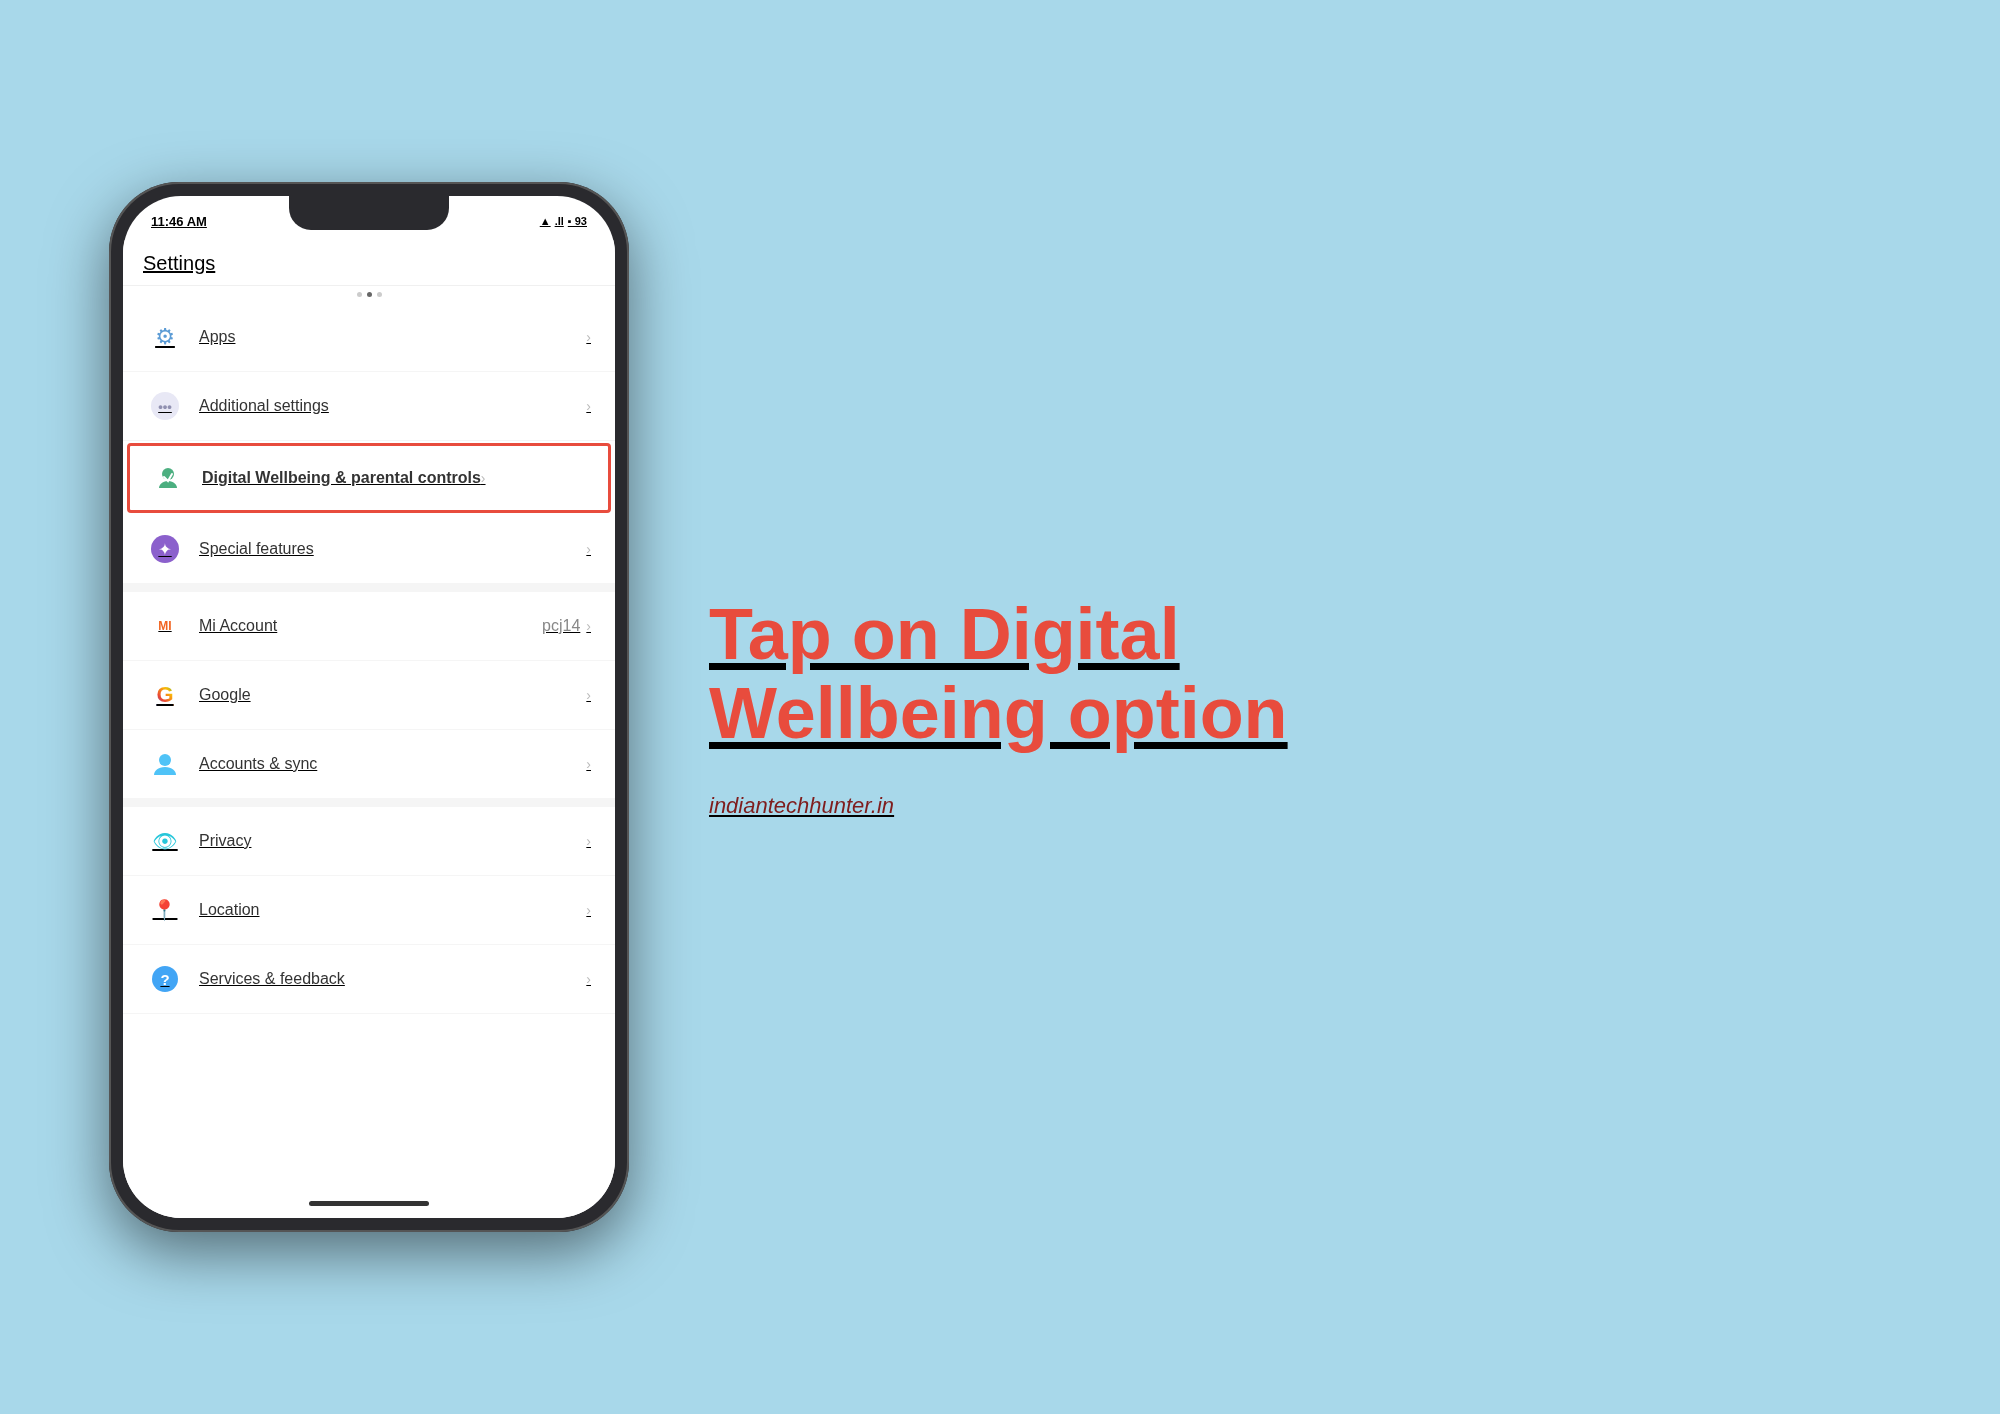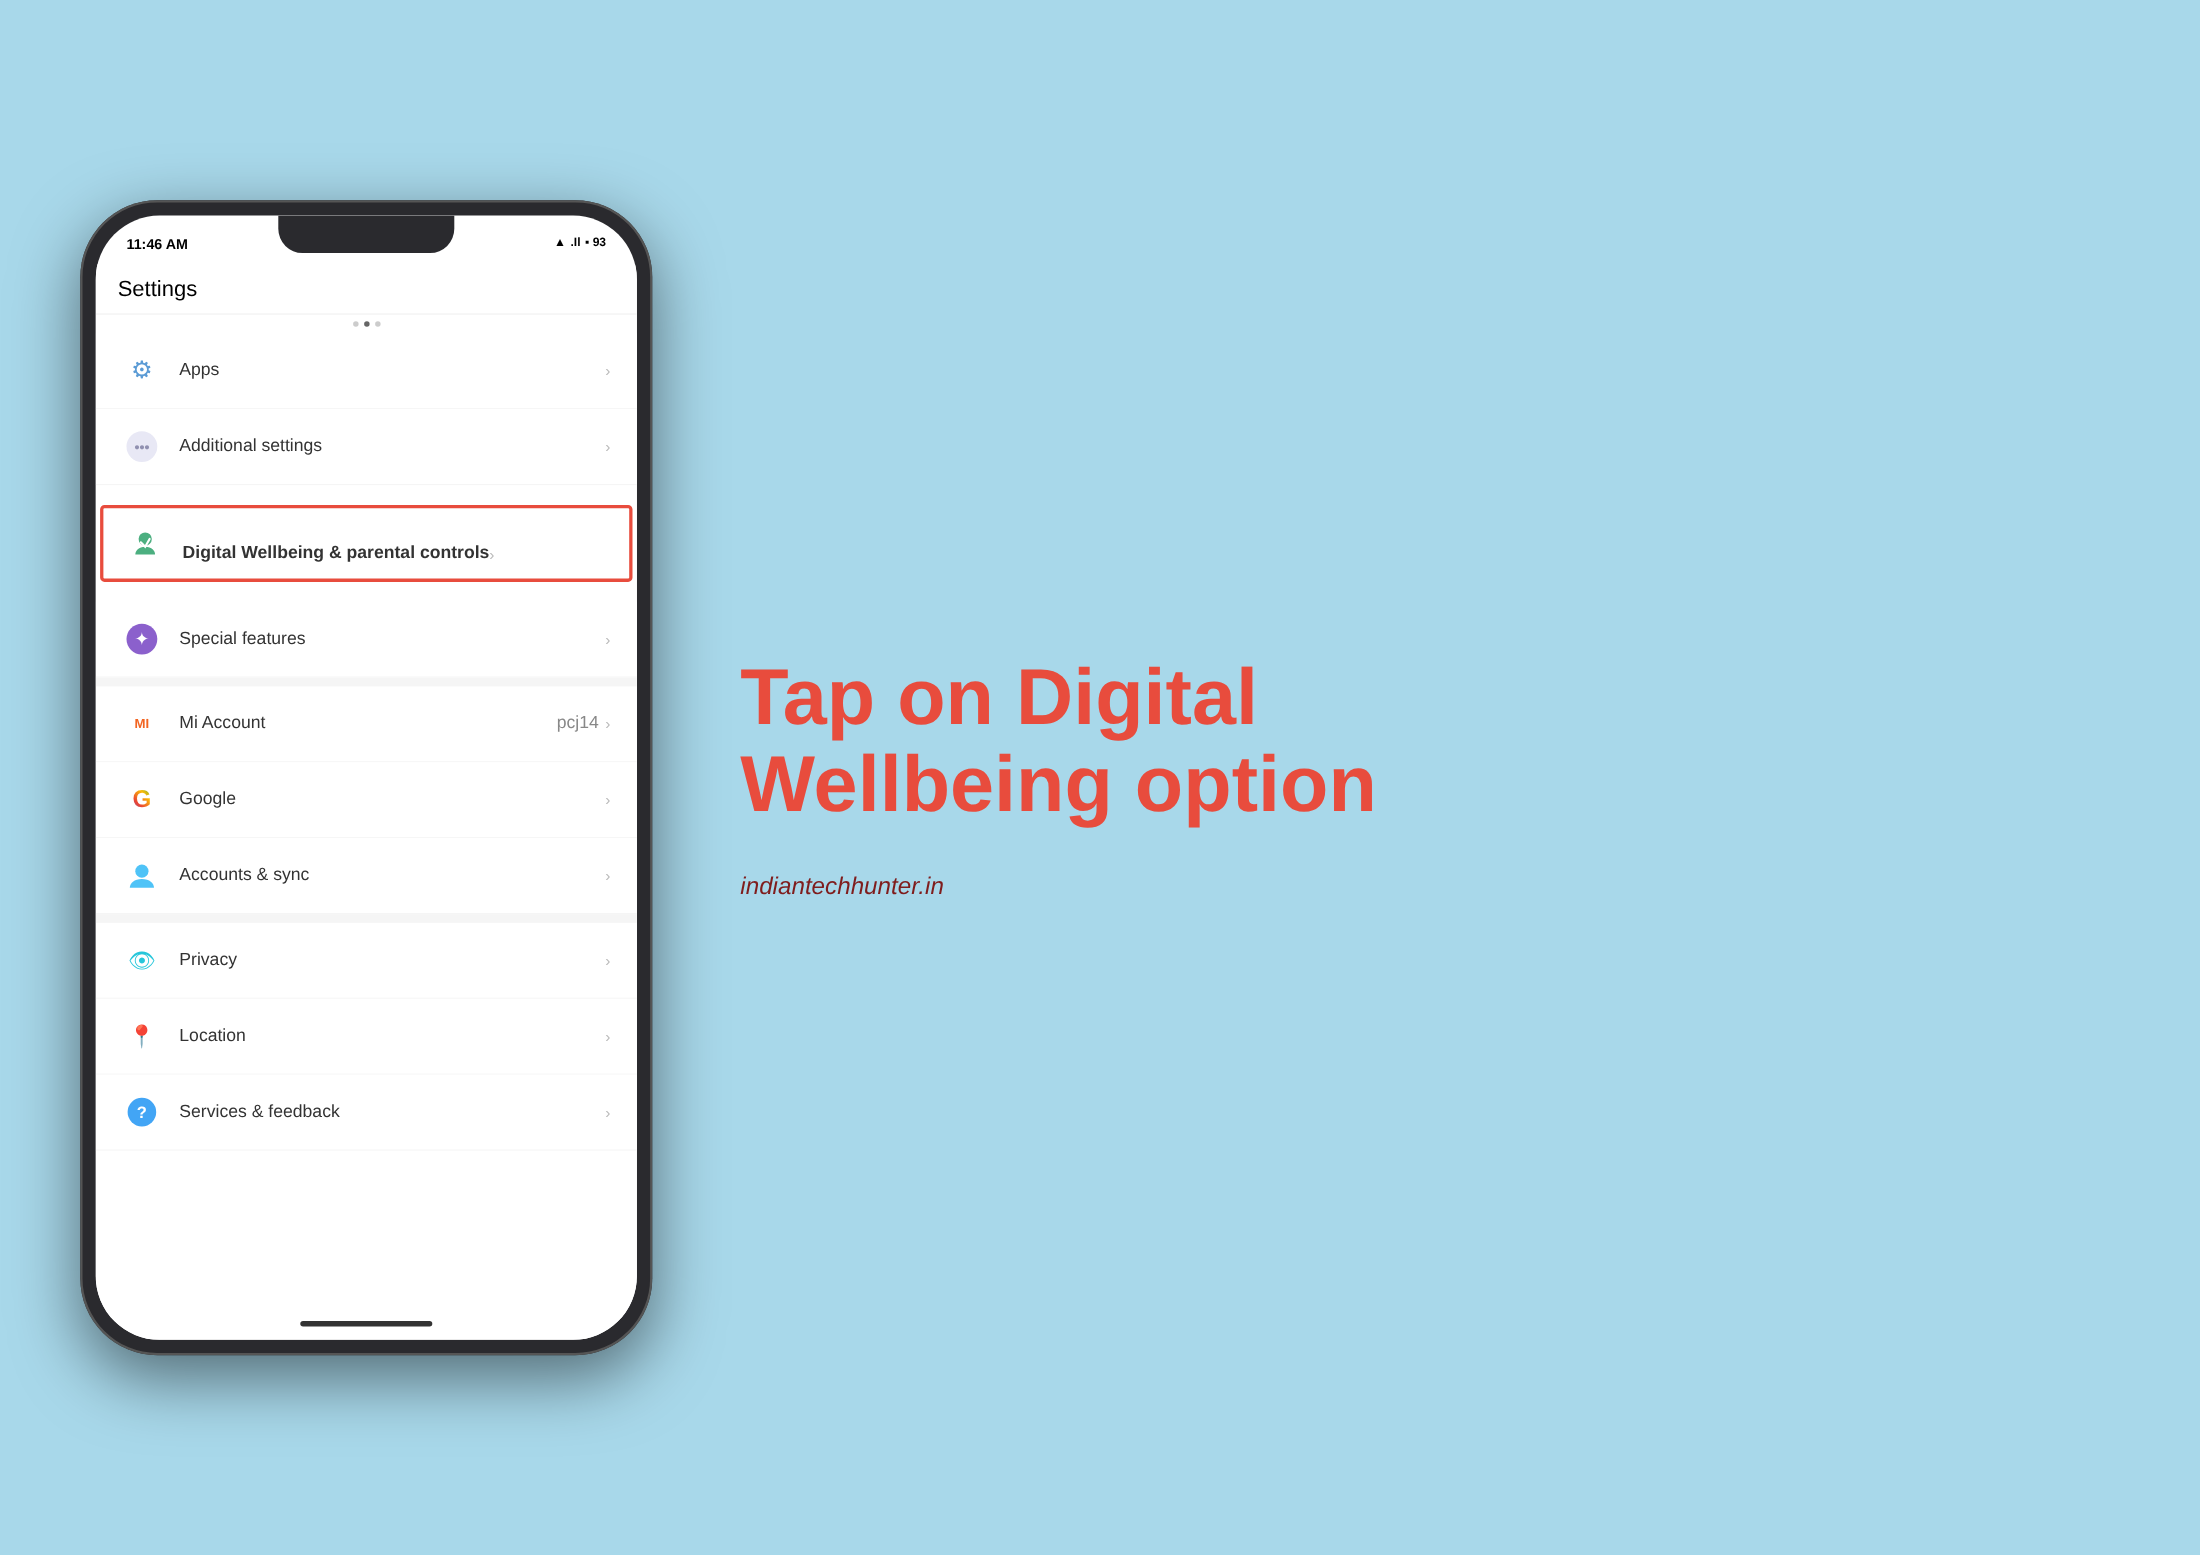--- a/index.html
+++ b/index.html
@@ -13,21 +13,22 @@
       justify-content: flex-start;
       overflow: hidden;
     }
 
     .page-wrapper {
       display: flex;
       width: 100%;
       height: 100%;
       align-items: center;
       justify-content: space-between;
-      padding: 40px 73px;
+      padding: 40px 109px;
+      text-decoration: underline;
     }
 
     
     .phone-container {
       width: 520px;
       height: 1050px;
       background: #2a2a2e;
       border-radius: 70px;
       padding: 14px;
       box-shadow: 0 20px 60px rgba(0,0,0,0.5), inset 0 0 0 2px #555;
@@ -115,23 +116,22 @@
       padding: 16px 24px;
       border-bottom: 1px solid #f5f5f5;
       cursor: pointer;
       position: relative;
       background: #fff;
     }
 
     .settings-item.highlighted {
       border: 3px solid #e84c3d;
       border-radius: 4px;
-      margin: 18px 4px;
+      margin: 2px 4px;
       padding: 14px 20px;
-      align-items: flex-end;
     }
 
     .settings-item-group {
       border-top: 8px solid #f5f5f5;
     }
 
     .icon-wrapper {
       width: 36px;
       height: 36px;
       border-radius: 8px;

